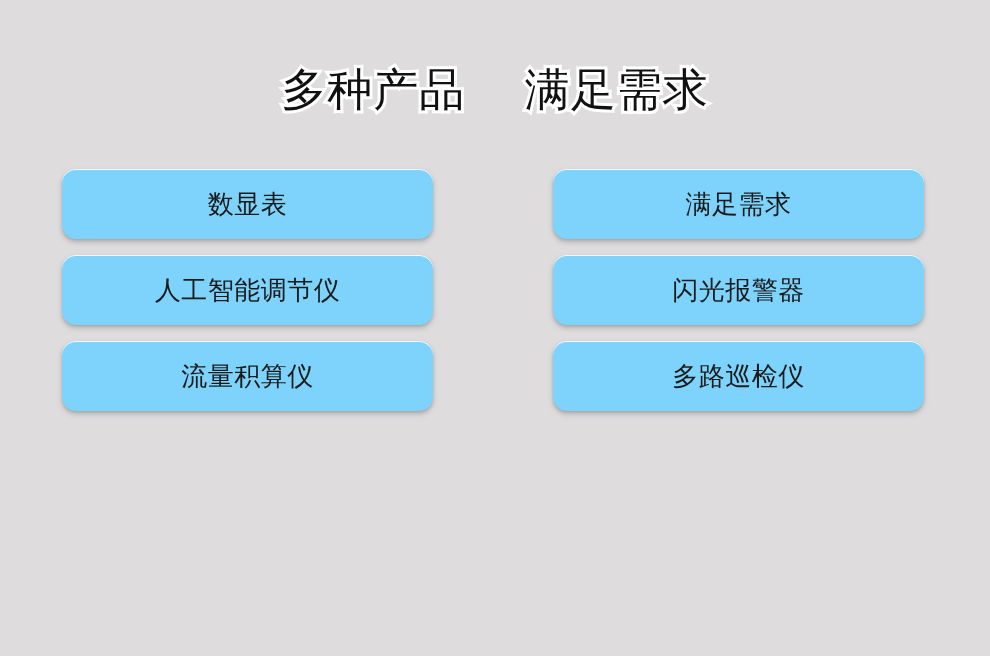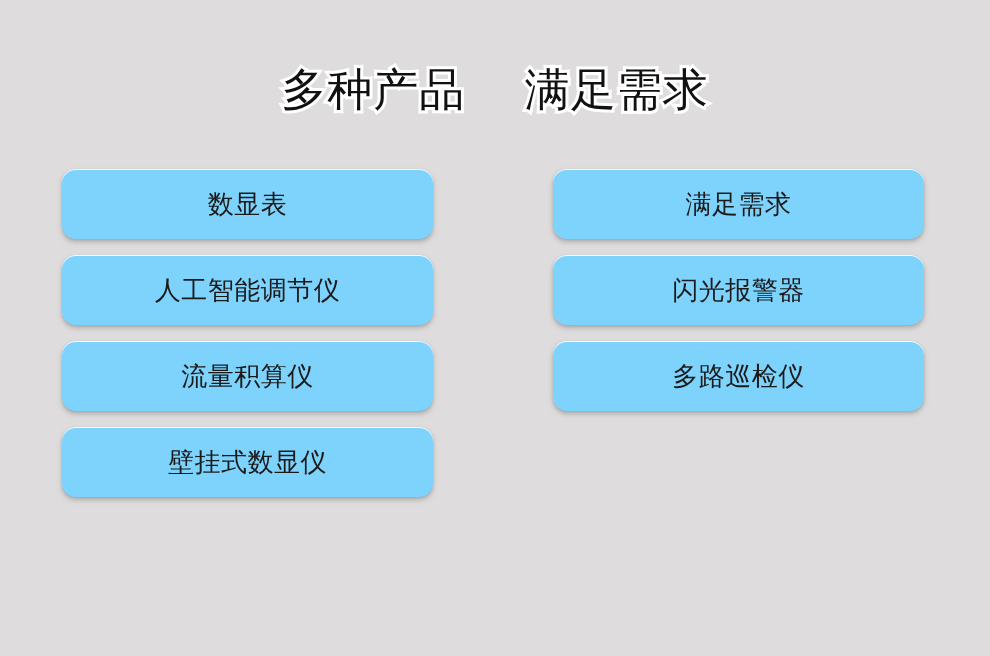--- a/index.html
+++ b/index.html
@@ -97,23 +97,20 @@
     <div class="column">
       <div class="card">
         <span class="card-label">数显表</span>
       </div>
       <div class="card">
         <span class="card-label">人工智能调节仪</span>
       </div>
       <div class="card">
         <span class="card-label">流量积算仪</span>
       </div>
-      <div class="card">
-        <span class="card-label">壁挂式数显仪</span>
-      </div>
     </div>
 
     <div class="column">
       <div class="card">
         <span class="card-label">满足需求</span>
       </div>
       <div class="card">
         <span class="card-label">闪光报警器</span>
       </div>
       <div class="card">

